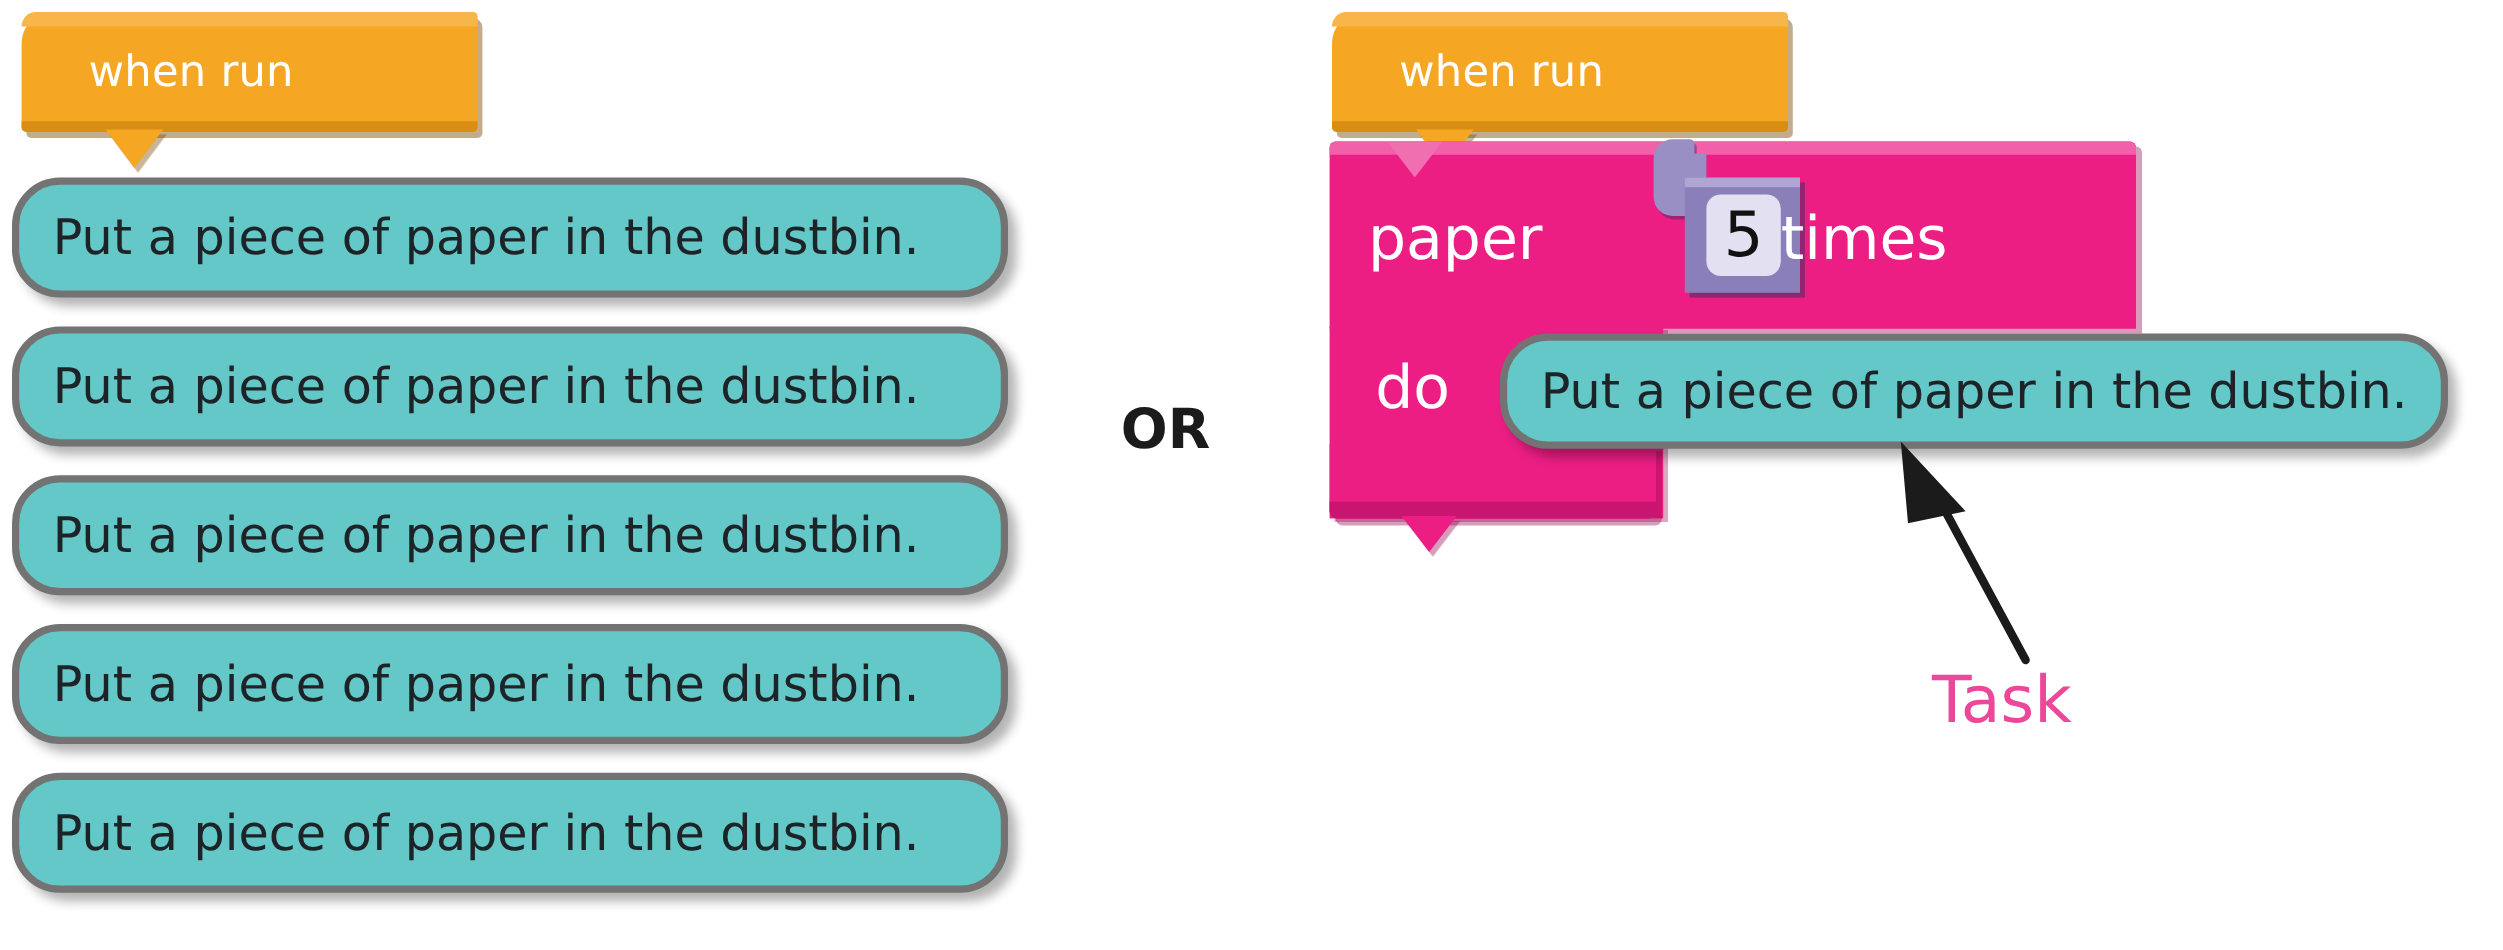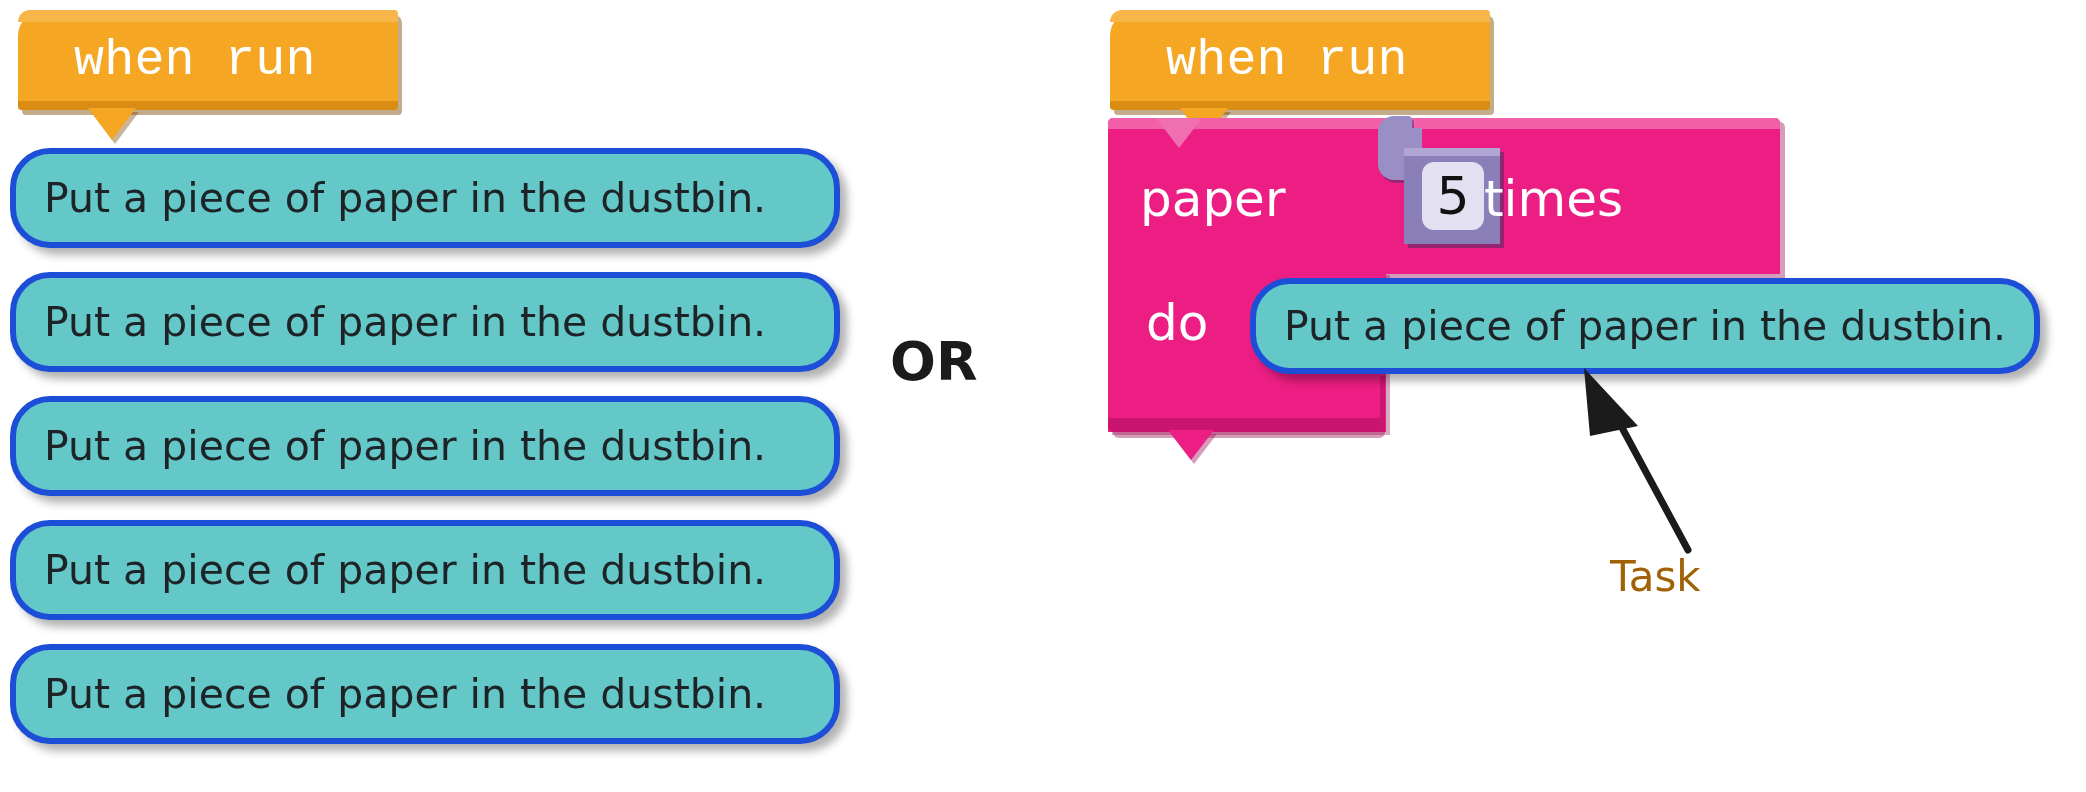--- a/index.html
+++ b/index.html
@@ -58,31 +58,30 @@
     border-right: 24px solid transparent;
     border-top: 32px solid #f5a623;
     filter: drop-shadow(3px 4px 0 rgba(120,70,0,0.40));
   }
   .hat .hat-label {
     position: absolute;
     left: 56px;
     top: 50%;
     transform: translateY(-50%);
     color: #ffffff;
-    font-size: 50px;
+    font-size: 36px;
     letter-spacing: 0.2px;
     white-space: nowrap;
-    font-family: Liberation Mono, monospace;
   }
 
   
   .task-block {
     position: absolute;
     background: #64c8c8;
-    border: 6px solid #1d4ed8;
+    border: 6px solid #737373;
     border-radius: 40px;
     box-sizing: border-box;
     display: flex;
     align-items: center;
     box-shadow: 7px 7px 9px rgba(0,0,0,0.30);
   }
   .task-block .task-text {
     color: #1d2327;
     font-size: 41px;
     padding-left: 28px;
@@ -195,26 +194,27 @@
     color: #111111;
     font-size: 52px;
     line-height: 1;
   }
 
   
   .or-label {
     position: absolute;
     color: #1b1b1b;
     font-weight: bold;
+    font-size: 46px;
+    margin-left: 44px;
+  }
+  .task-label {
+    position: absolute;
+    color: #ec4899;
     font-size: 54px;
-  }
-  .task-label {
-    position: absolute;
-    color: #a16207;
-    font-size: 42px;
   }
   .arrow-svg {
     position: absolute;
     pointer-events: none;
   }
 </style>
 </head>
 <body>
 
 <div id="stage">

